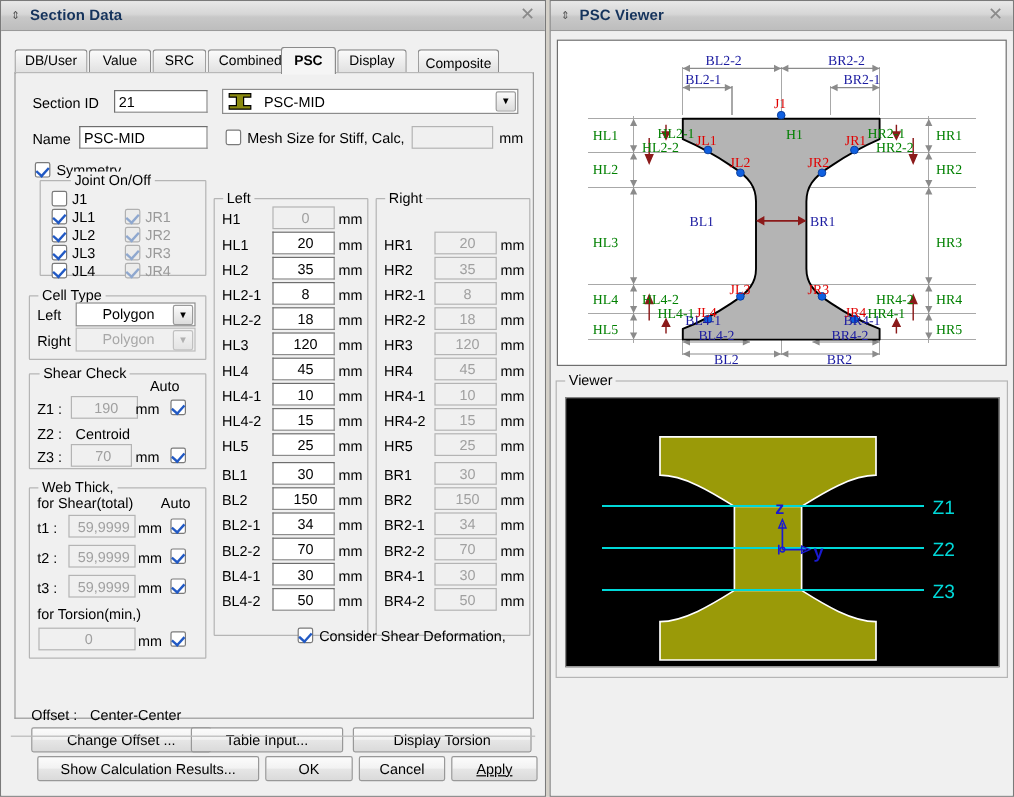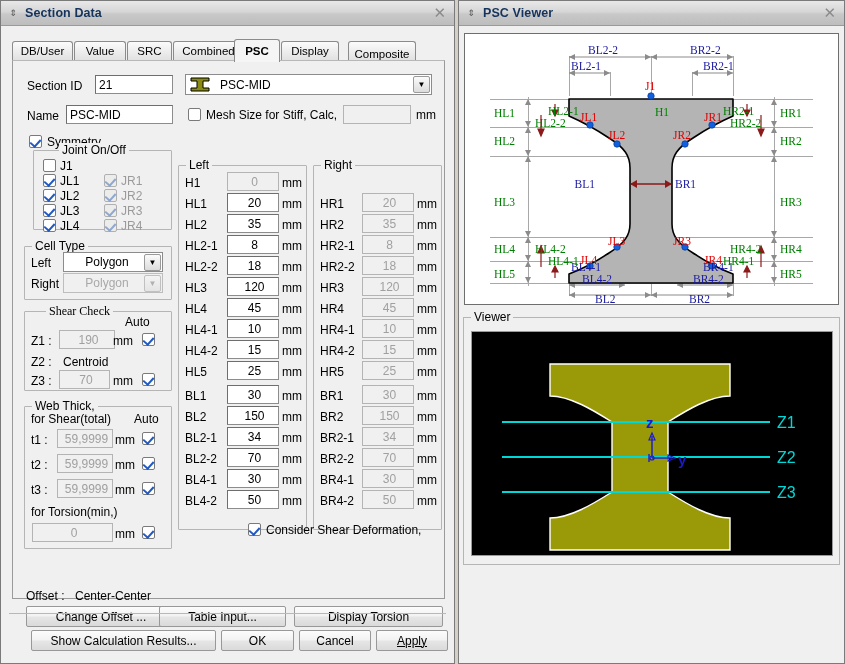--- a/index.html
+++ b/index.html
@@ -215,21 +215,21 @@
             <span class="carrow">▼</span>
           </div>
           <span class="lbl" style="left:6px;top:30px;">Right</span>
           <div class="combo dis" style="left:38px;top:26px;width:100px;height:20px;">
             <span class="cv">Polygon</span>
             <span class="carrow">▼</span>
           </div>
         </div>
 
         <div class="grp" style="left:11px;top:250px;width:148px;height:80px;">
-          <span class="grp-title" style="left:21px;font-family:Liberation Serif, serif;">Shear Check</span>
+          <span class="grp-title" style="left:8px;">Shear Check</span>
           <span class="lbl" style="left:100px;top:3px;">Auto</span>
 
           <span class="lbl" style="left:6px;top:22px;">Z1 :</span>
           <div class="txt ro" style="left:34px;top:18px;width:56px;">190</div>
           <span class="unit" style="left:88px;top:22px;">mm</span>
           <div class="cbx on" style="left:117px;top:21px;"></div>
 
           <span class="lbl" style="left:6px;top:43px;">Z2 :</span>
           <span class="lbl" style="left:38px;top:43px;">Centroid</span>
 

